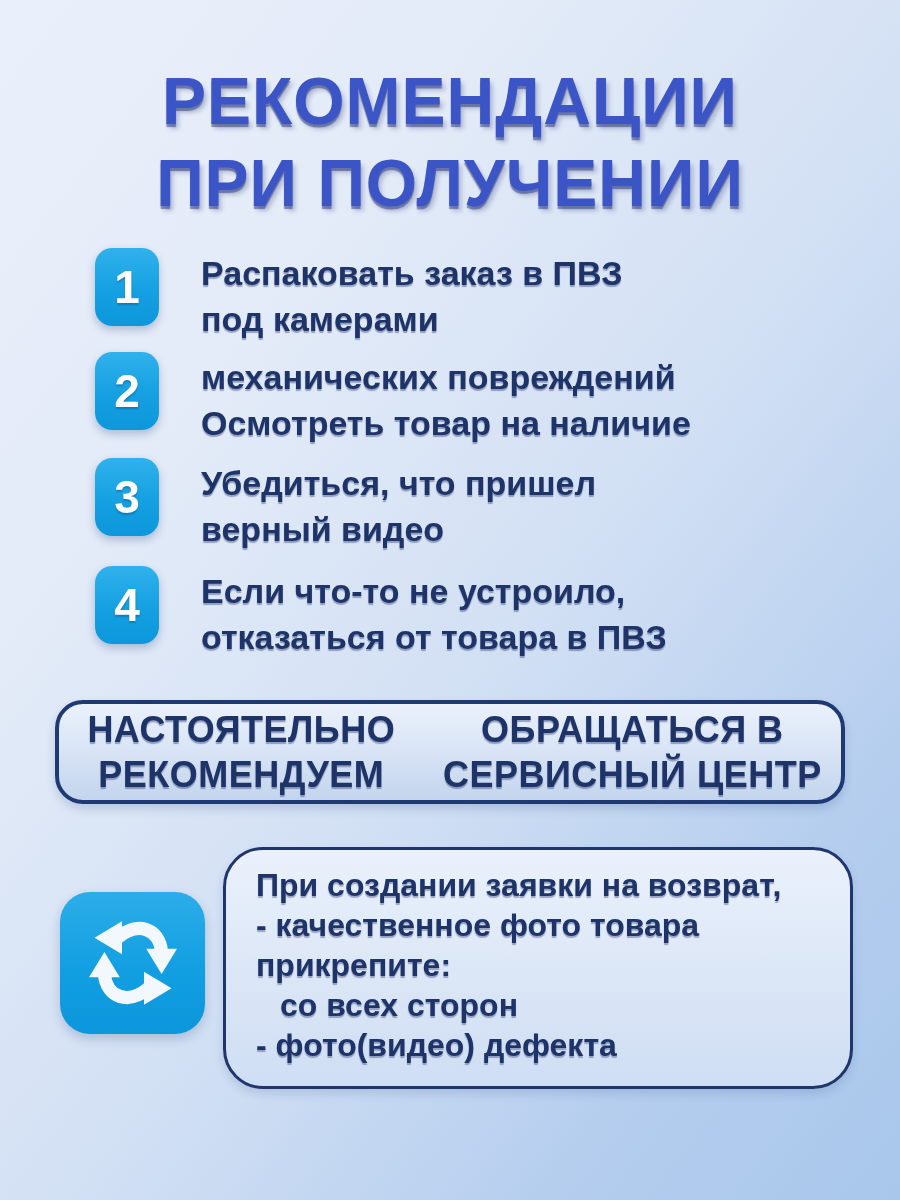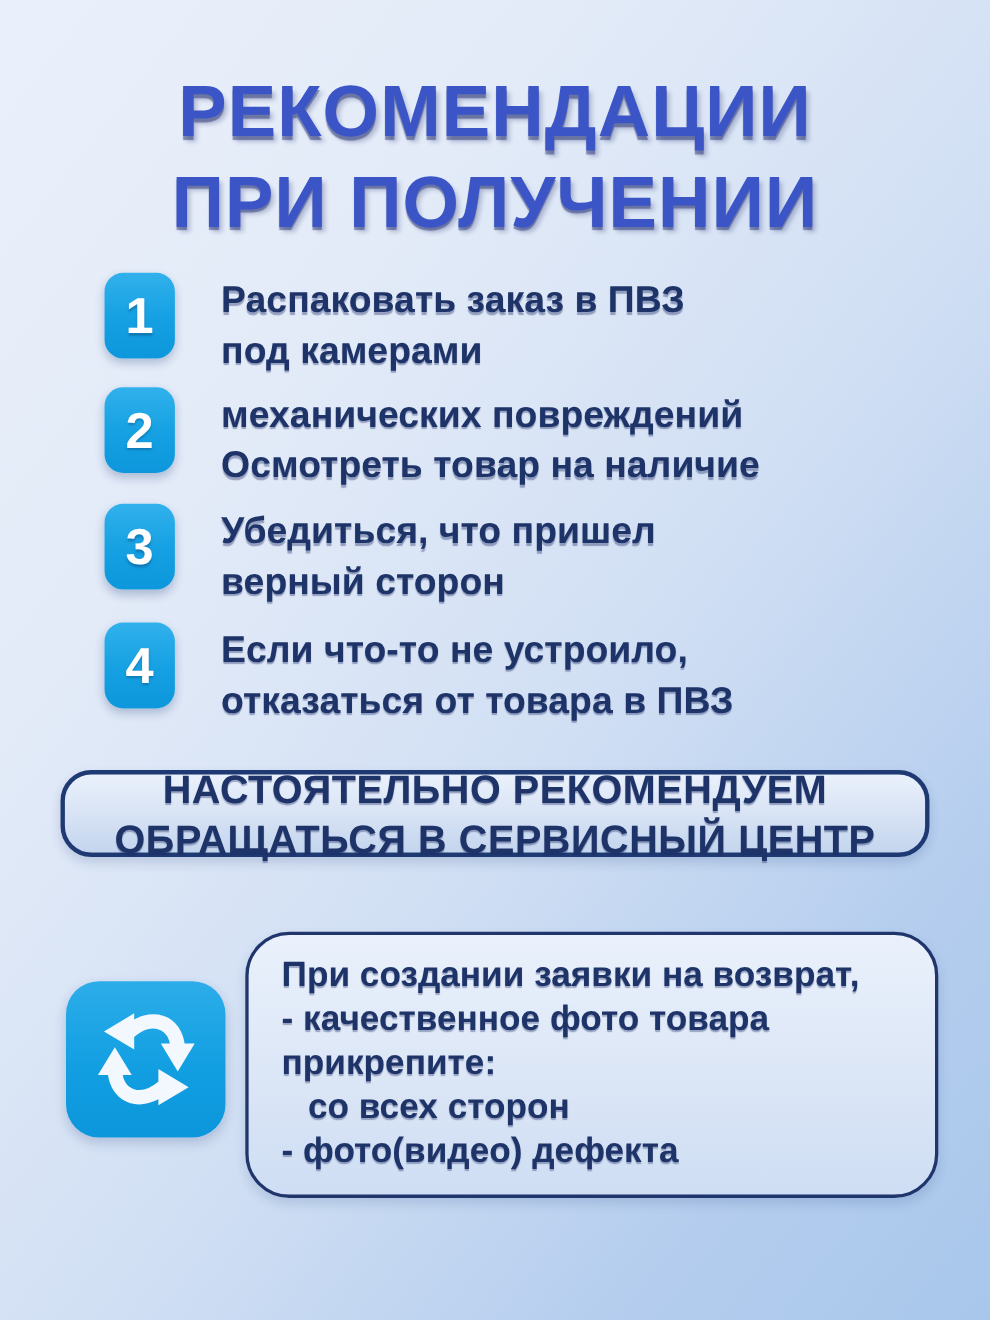--- a/index.html
+++ b/index.html
@@ -18,24 +18,24 @@
   .badge{
     flex:0 0 auto;width:64px;height:78px;border-radius:17px;
     background:linear-gradient(180deg,#31b1ec 0%,#14a0e2 55%,#0e97dc 100%);
     color:#ffffff;font-size:46px;display:flex;align-items:center;justify-content:center;
     box-shadow:0 4px 9px rgba(30,60,120,.28);
     text-shadow:0 2px 2px rgba(10,60,110,.35);
   }
   .step-text{font-size:34px;line-height:46px;color:#1e3468;padding-top:2px;
     text-shadow:0 2px 1px rgba(24,38,96,.38);}
   .rec-box{
-    position:absolute;left:55px;top:700px;width:790px;height:79px;box-sizing:border-box;
+    position:absolute;left:55px;top:700px;width:790px;height:104px;box-sizing:border-box;
     border:4px solid #1f3a72;border-radius:28px;
     background:linear-gradient(180deg,#eaf1fc 0%,#d6e2f4 55%,#c3d5ee 100%);
-    display:flex;flex-direction:column;align-items:center;justify-content:center;
+    display:flex;flex-direction:row;align-items:center;justify-content:center;
     font-size:36px;line-height:45px;color:#1e3468;text-align:center;letter-spacing:.5px;
     text-shadow:0 2px 1px rgba(24,38,96,.38);
     box-shadow:0 5px 10px rgba(30,60,120,.18);
   }
   .icon-tile{
     position:absolute;left:60px;top:892px;width:145px;height:142px;border-radius:30px;
     background:linear-gradient(180deg,#2cade9 0%,#129fe2 55%,#0c96db 100%);
     display:flex;align-items:center;justify-content:center;
     box-shadow:0 5px 11px rgba(30,60,120,.22);
   }
@@ -73,21 +73,21 @@
     <div class="step-text">
       <div>механических повреждений</div>
       <div>Осмотреть товар на наличие</div>
     </div>
   </div>
 
   <div class="step step3">
     <div class="badge">3</div>
     <div class="step-text">
       <div>Убедиться, что пришел</div>
-      <div>верный сторон</div>
+      <div>верный видео</div>
     </div>
   </div>
 
   <div class="step step4">
     <div class="badge">4</div>
     <div class="step-text">
       <div>Если что-то не устроило,</div>
       <div>отказаться от товара в ПВЗ</div>
     </div>
   </div>

